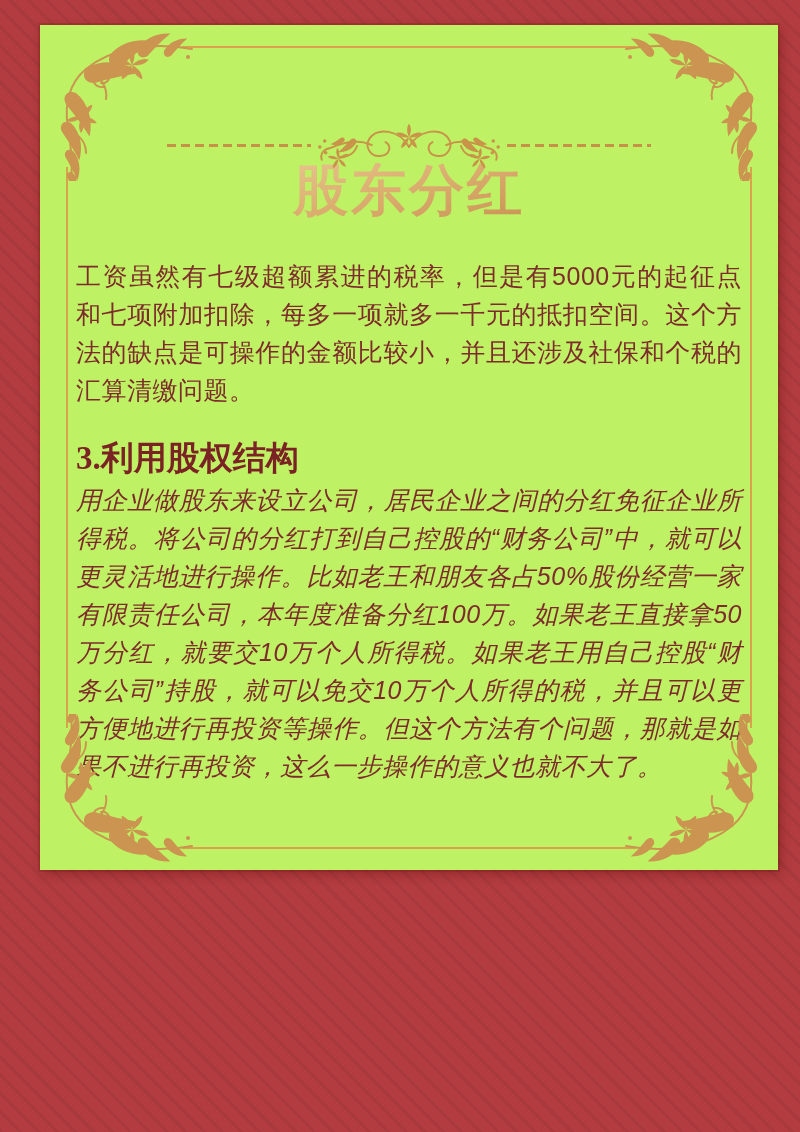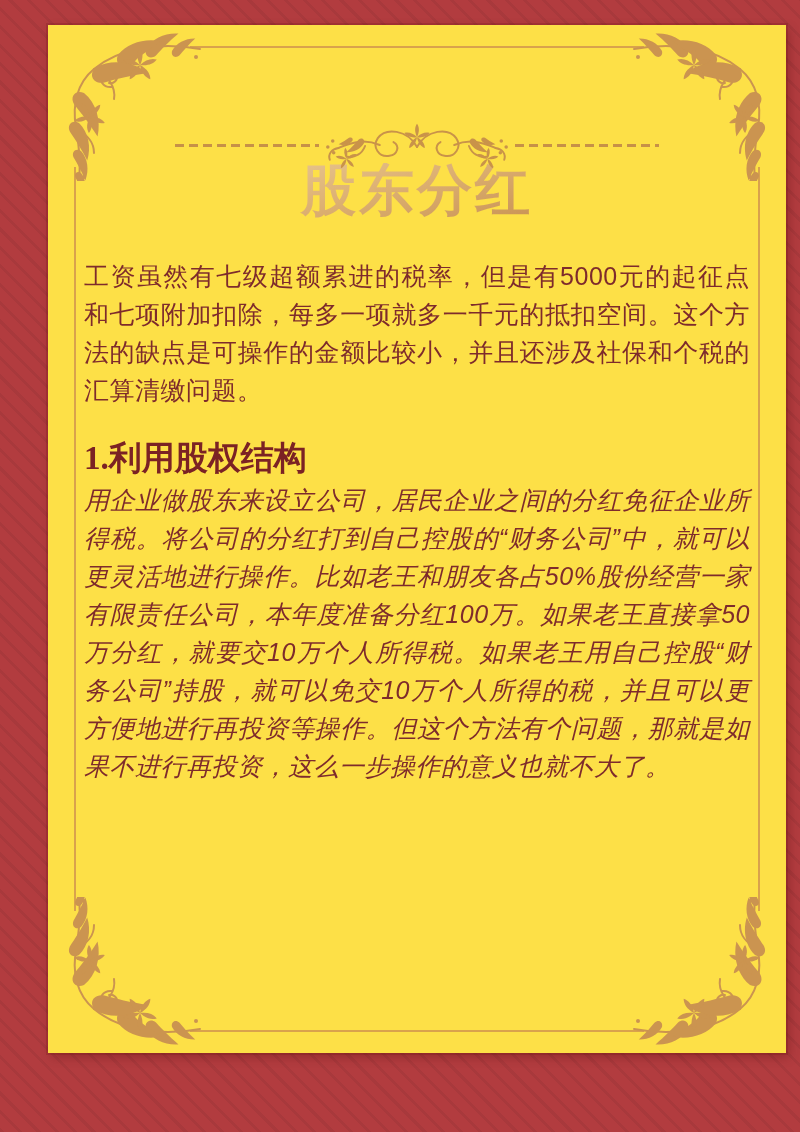--- a/index.html
+++ b/index.html
@@ -7,22 +7,22 @@
     width: 800px; height: 1132px; position: relative; overflow: hidden;
     font-family: "Liberation Sans", sans-serif;
   }
   .page-bg {
     position: absolute; inset: 0;
     background-color: #b23c3f;
     background-image: repeating-linear-gradient(45deg,
       rgba(0,0,0,0.055) 0 3px, rgba(0,0,0,0) 3px 13px);
   }
   .panel {
-    position: absolute; left: 48px; top: 25px; width: 738px; height: 1028px;
-    background: #fde047;
+    position: absolute; left: 40px; top: 25px; width: 738px; height: 845px;
+    background: #bef264;
     box-shadow: 0 0 0 2px rgba(115,22,25,0.22), 3px 4px 10px rgba(70,0,0,0.28);
   }
   .frame-line { position: absolute; background: #d9a24c; }
   .fl-top    { left: 142px; right: 142px; top: 21px;    height: 2px; }
   .fl-bottom { left: 142px; right: 142px; bottom: 21px; height: 2px; }
   .fl-left   { top: 142px; bottom: 142px; left: 26px;   width: 2px; }
   .fl-right  { top: 142px; bottom: 142px; right: 26px;  width: 2px; }
   .corner { position: absolute; width: 150px; height: 150px; }
   .tl { left: 6px;  top: 6px; }
   .tr { right: 6px; top: 6px;    transform: scaleX(-1); }
@@ -153,17 +153,17 @@
     <svg class="divider-ornament" viewBox="0 0 200 48">
         <use href="#divArt"></use>
       </svg>
     <div class="dash-seg"></div>
   </div>
 
   <h1 class="page-title">股东分红</h1>
 
   <p class="intro">工资虽然有七级超额累进的税率，但是有5000元的起征点和七项附加扣除，每多一项就多一千元的抵扣空间。这个方法的缺点是可操作的金额比较小，并且还涉及社保和个税的汇算清缴问题。</p>
 
-  <h2 class="section-heading">1.利用股权结构</h2>
+  <h2 class="section-heading">3.利用股权结构</h2>
 
   <p class="section-body">用企业做股东来设立公司，居民企业之间的分红免征企业所得税。将公司的分红打到自己控股的“财务公司”中，就可以更灵活地进行操作。比如老王和朋友各占50%股份经营一家有限责任公司，本年度准备分红100万。如果老王直接拿50万分红，就要交10万个人所得税。如果老王用自己控股“财务公司”持股，就可以免交10万个人所得的税，并且可以更方便地进行再投资等操作。但这个方法有个问题，那就是如果不进行再投资，这么一步操作的意义也就不大了。</p>
 
 </div>
 
 </body></html>

